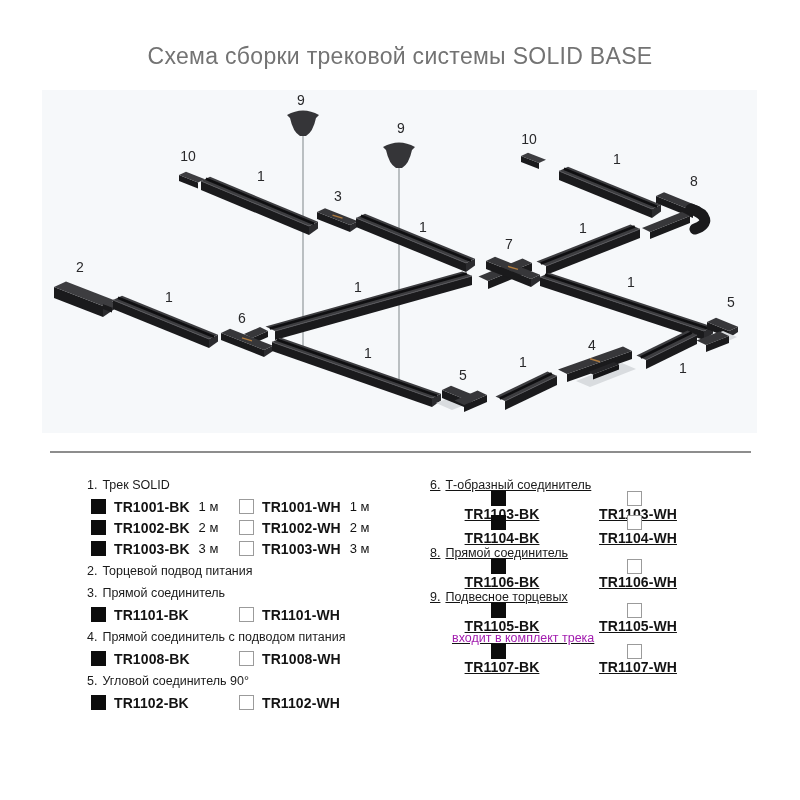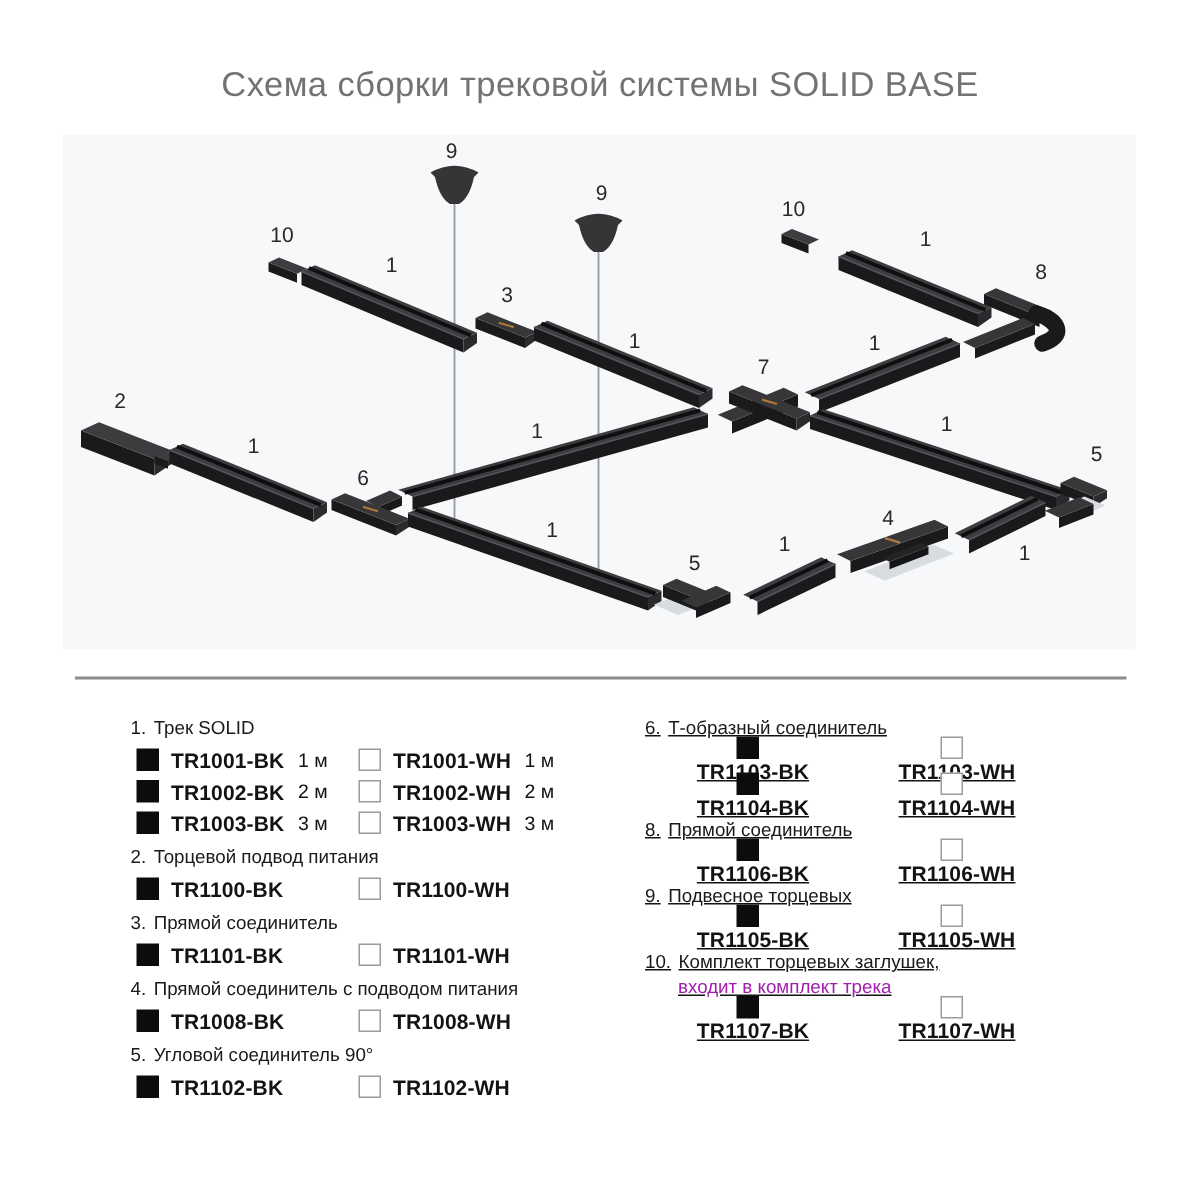--- a/index.html
+++ b/index.html
@@ -196,30 +196,20 @@
             </div>
             <div class="cell">
               <span class="chk chk-wh"></span>
               <span class="code">TR1003-WH</span>
               <span class="qty">3 м</span>
             </div>
           </div>
         </div>
         <div class="legend-section">
           <div class="sec-title"><span class="sec-num">2.</span><span class="">Торцевой подвод питания</span></div>
-          <div class="legend-row">
-            <div class="cell">
-              <span class="chk chk-bk"></span>
-              <span class="code">TR1100-BK</span>
-            </div>
-            <div class="cell">
-              <span class="chk chk-wh"></span>
-              <span class="code">TR1100-WH</span>
-            </div>
-          </div>
         </div>
         <div class="legend-section">
           <div class="sec-title"><span class="sec-num">3.</span><span class="">Прямой соединитель</span></div>
           <div class="legend-row">
             <div class="cell">
               <span class="chk chk-bk"></span>
               <span class="code">TR1101-BK</span>
             </div>
             <div class="cell">
               <span class="chk chk-wh"></span>
@@ -300,21 +290,20 @@
               <span class="chk chk-bk"></span>
               <span class="code">TR1105-BK</span>
             </div>
             <div class="cell">
               <span class="chk chk-wh"></span>
               <span class="code">TR1105-WH</span>
             </div>
           </div>
         </div>
         <div class="legend-section">
-          <div class="sec-title"><span class="sec-num">10.</span><span class="">Комплект торцевых заглушек,</span></div>
           <div class="sec-title2">входит в комплект трека</div>
           <div class="legend-row">
             <div class="cell">
               <span class="chk chk-bk"></span>
               <span class="code">TR1107-BK</span>
             </div>
             <div class="cell">
               <span class="chk chk-wh"></span>
               <span class="code">TR1107-WH</span>
             </div>

